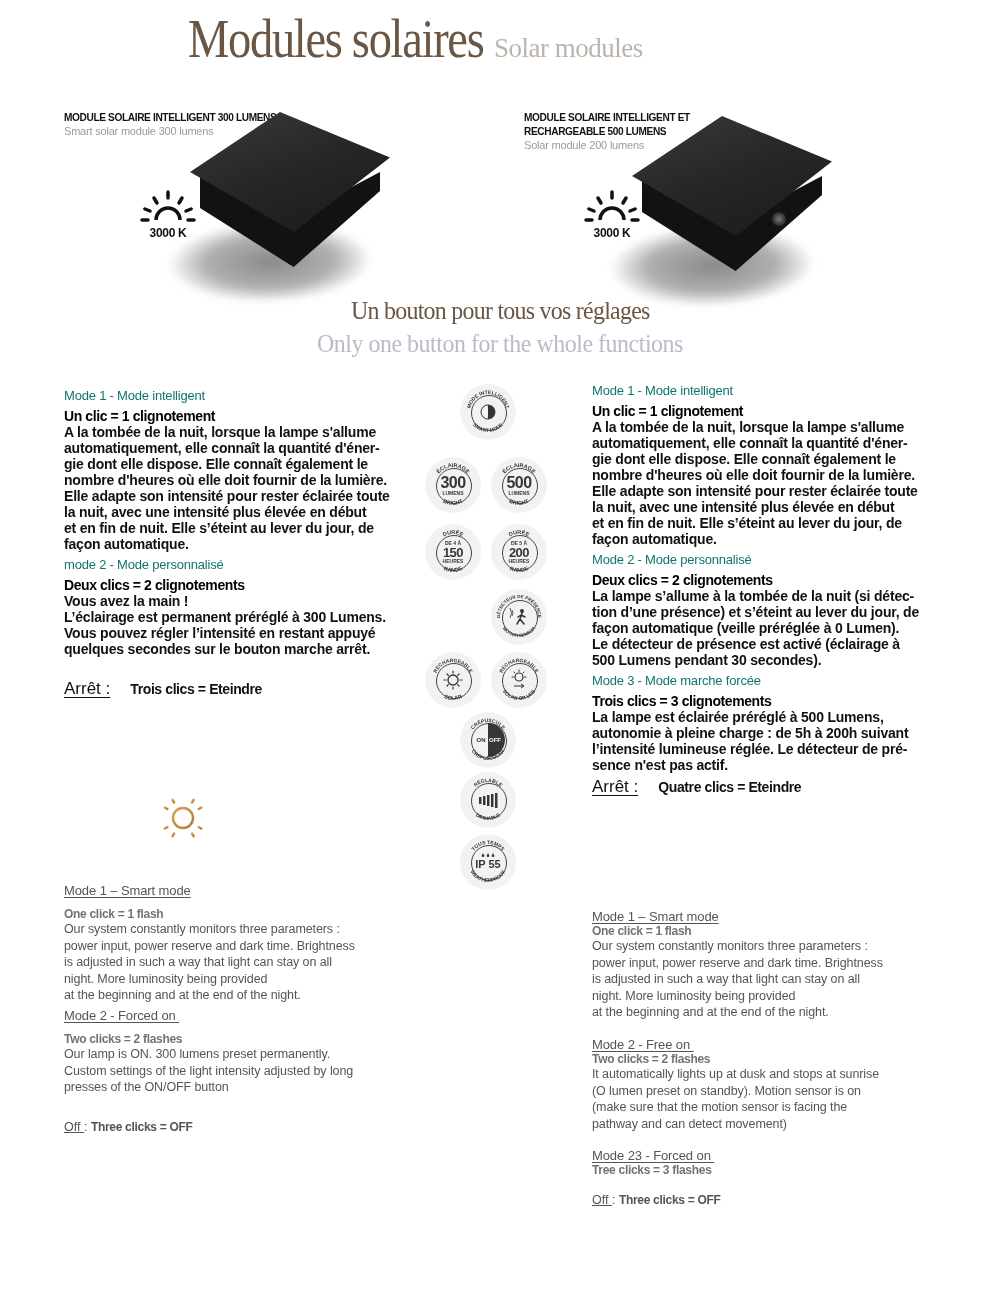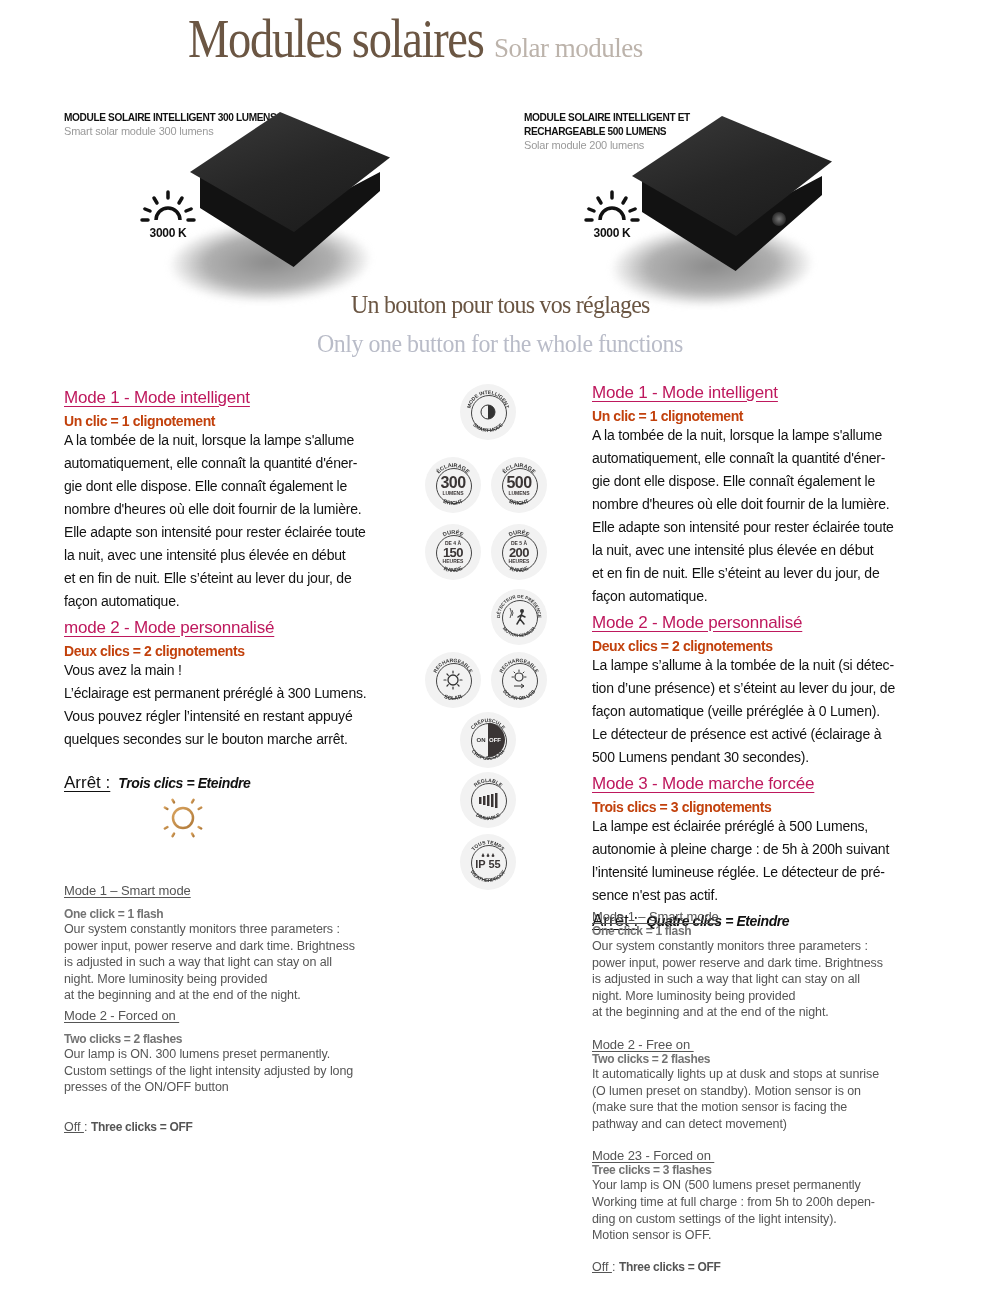--- a/index.html
+++ b/index.html
@@ -26,26 +26,26 @@
 
   .kelvin { width: 56px; text-align: center; }
   .kelvin .k-label { font-size: 12px; font-weight: bold; color: #111; letter-spacing: -0.3px; }
 
   
   .subtitle { left: 0; width: 1000px; text-align: center; font-family: "Liberation Serif", serif; white-space: nowrap; }
   .subtitle .fr { font-size: 26px; color: #6b5643; letter-spacing: -0.8px; display: inline-block; transform: scaleX(0.92); }
   .subtitle .en { font-size: 26px; color: #b9bcc8; letter-spacing: -0.5px; display: inline-block; transform: scaleX(0.92); }
 
   
-  .mode-h { font-size: 17px; color: #be185d; text-decoration: underline; text-underline-offset: 3px; letter-spacing: -0.2px; white-space: nowrap; }
-  .mode-b { font-size: 14px; font-weight: bold; color: #c2410c; letter-spacing: -0.4px; white-space: nowrap; }
-  .mode-p { font-size: 14px; color: #111; line-height: 23px; letter-spacing: -0.2px; white-space: pre-line; }
+  .mode-h { font-size: 13px; color: #0f766e; text-underline-offset: 3px; letter-spacing: -0.2px; white-space: nowrap; }
+  .mode-b { font-size: 14px; font-weight: bold; color: #000000; letter-spacing: -0.4px; white-space: nowrap; }
+  .mode-p { font-size: 14px; color: #111; line-height: 16px; letter-spacing: -0.2px; white-space: pre-line; font-weight: bold; }
   .stop-line { font-size: 17px; white-space: nowrap; }
   .stop-line .lbl { text-decoration: underline; text-underline-offset: 3px; }
-  .stop-line .val { font-size: 14px; font-weight: bold; letter-spacing: -0.4px; margin-left: 8px; font-style: italic; }
+  .stop-line .val { font-size: 14px; font-weight: bold; letter-spacing: -0.4px; margin-left: 20px; }
 
   
   .en-h { font-size: 13px; color: #555; text-decoration: underline; text-underline-offset: 2px; white-space: pre; letter-spacing: -0.1px; }
   .en-b { font-size: 12px; font-weight: bold; color: #737373; letter-spacing: -0.3px; white-space: nowrap; }
   .en-p { font-size: 12.5px; color: #555; line-height: 16.6px; white-space: pre-line; letter-spacing: -0.1px; }
   .en-stop { font-size: 12.5px; color: #555; white-space: nowrap; }
   .en-stop .lbl { text-decoration: underline; }
   .en-stop .val { font-weight: bold; font-size: 12px; letter-spacing: -0.3px; }
 
   
@@ -105,21 +105,21 @@
     <line x1="14" y1="8" x2="17" y2="13" stroke="#111" stroke-width="3.5" stroke-linecap="round"></line>
     <line x1="42" y1="8" x2="39" y2="13" stroke="#111" stroke-width="3.5" stroke-linecap="round"></line>
     <line x1="5" y1="19" x2="10" y2="21" stroke="#111" stroke-width="3.5" stroke-linecap="round"></line>
     <line x1="51" y1="19" x2="46" y2="21" stroke="#111" stroke-width="3.5" stroke-linecap="round"></line>
     <line x1="2" y1="30" x2="8" y2="30" stroke="#111" stroke-width="3.5" stroke-linecap="round"></line>
     <line x1="48" y1="30" x2="54" y2="30" stroke="#111" stroke-width="3.5" stroke-linecap="round"></line>
   </svg>
   <div class="k-label">3000 K</div>
 </div>
 
-<div class="abs subtitle" style="top:290px;">
+<div class="abs subtitle" style="top:296px;">
   <span class="fr">Un bouton pour tous vos réglages</span>
 </div>
 <div class="abs subtitle" style="top:329px;">
   <span class="en">Only one button for the whole functions</span>
 </div>
 
 <div class="abs" style="left:64px; top:388px; width:330px;">
   <div class="mode-h">Mode 1 - Mode intelligent</div>
   <div class="mode-b" style="margin-top:5px;">Un clic = 1 clignotement</div>
   <div class="mode-p">A la tombée de la nuit, lorsque la lampe s'allume
@@ -412,21 +412,17 @@
 
   <div class="en-h" style="margin-top:16px;">Mode 2 - Free on </div>
   <div class="en-b">Two clicks = 2 flashes</div>
   <div class="en-p">It automatically lights up at dusk and stops at sunrise
 (O lumen preset on standby). Motion sensor is on
 (make sure that the motion sensor is facing the
 pathway and can detect movement)</div>
 
   <div class="en-h" style="margin-top:16px;">Mode 23 - Forced on </div>
   <div class="en-b">Tree clicks = 3 flashes</div>
-  <div class="en-p">Your lamp is ON (500 lumens preset permanently
-Working time at full charge : from 5h to 200h depen-
-ding on custom settings of the light intensity).
-Motion sensor is OFF.</div>
 
   <div class="en-stop" style="margin-top:16px;">
     <span class="lbl">Off </span><span>: </span><span class="val">Three clicks = OFF</span>
   </div>
 </div>
 
 </body></html>

